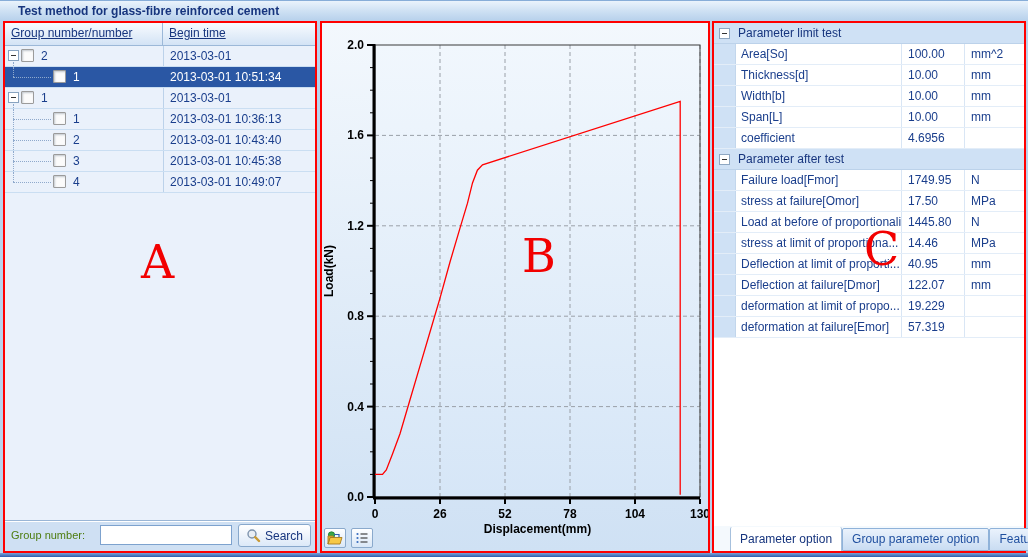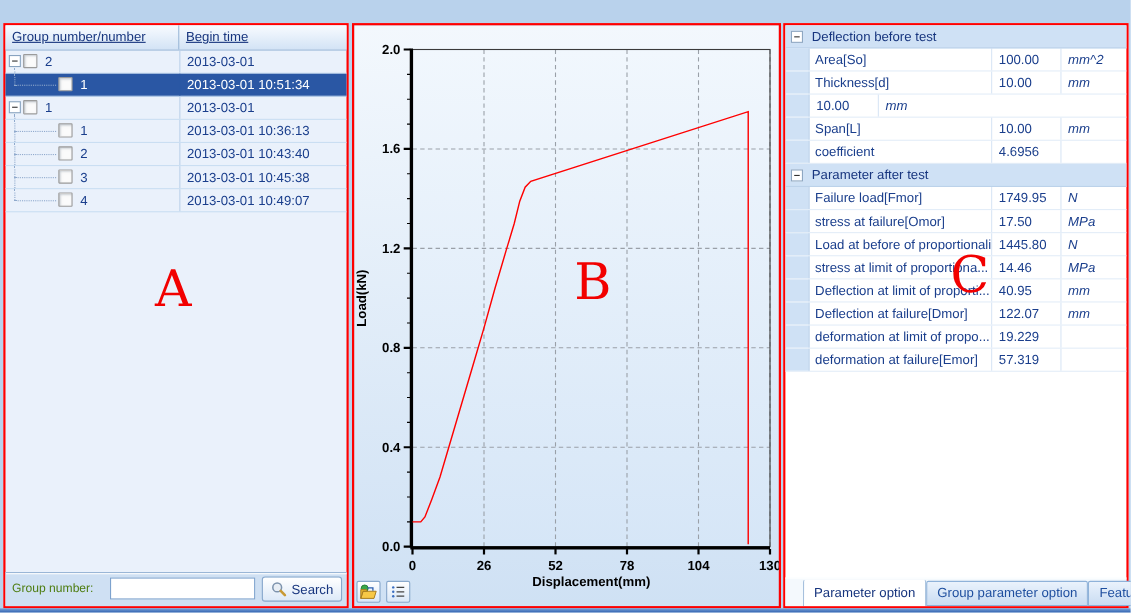--- a/index.html
+++ b/index.html
@@ -72,21 +72,21 @@
   .tool-btn{width:22px;height:20px;background:linear-gradient(180deg,#ffffff,#d9e7f7);
     border:1px solid #8aa9cc;border-radius:2px;padding:0;display:flex;align-items:center;justify-content:center;cursor:pointer;}
 
   
   .param-table{position:absolute;left:0;top:0;right:0;}
   .prow{display:flex;height:21px;border-bottom:1px solid #e3edf8;font-size:12px;color:#1a3e8c;box-sizing:border-box;}
   .pgutter{width:22px;background:#cfe1f5;border-right:1px solid #c2d6ec;box-sizing:border-box;position:relative;}
   .pname{width:166px;padding-left:5px;line-height:20px;border-right:1px solid #d9e6f5;
     overflow:hidden;white-space:nowrap;box-sizing:border-box;}
   .pvalue{width:63px;padding-left:6px;line-height:20px;border-right:1px solid #d9e6f5;box-sizing:border-box;}
-  .punit{flex:1;padding-left:6px;line-height:20px;font-style:italic;}
+  .punit{flex:1;padding-left:6px;line-height:20px;}
   .pgroup{background:#cfe1f5;border-bottom:1px solid #bcd2ea;position:relative;}
   .pminus{position:absolute;left:5px;top:5px;width:11px;height:11px;background:#ffffff;
     border:1px solid #8ea7c2;box-sizing:border-box;}
   .pminus::after{content:"";position:absolute;left:2px;top:4px;width:5px;height:1px;background:#333;}
   .pgtitle{padding-left:24px;line-height:21px;color:#17357e;}
 
   .tabbar{position:absolute;left:0;right:0;bottom:0;height:25px;display:flex;align-items:flex-end;
     background:#f4f9fd;border-top:1px solid #ffffff;}
   .tab{height:21px;line-height:21px;padding:0 9px;font-size:12px;color:#1f4f9f;white-space:nowrap;
     background:linear-gradient(180deg,#eaf2fc 0%,#c9dcf2 100%);
@@ -95,20 +95,23 @@
     border:1px solid #a6c0dd;border-top:none;border-bottom:none;margin-left:16px;}
 
   .bottom-edge{position:absolute;left:0;right:0;bottom:0;height:4px;
     background:linear-gradient(180deg,#7aa4d9,#2f5fae);}
 </style>
 </head>
 <body>
 
 <div class="app">
 
+  <div class="titlebar">
+    <span>Test method for glass-fibre reinforced cement</span>
+  </div>
 
   <div class="panel panel-a">
     <div class="tree-header">
       <div class="th col-group">Group number/number</div>
       <div class="th col-time">Begin time</div>
     </div>
     <div class="tree-body">
 
       <div class="trow lvl0">
         <span class="expander"></span>
@@ -270,37 +273,38 @@
         </svg>
       </button>
     </div>
   </div>
 
   <div class="panel panel-c">
     <div class="param-table">
 
       <div class="prow pgroup">
         <span class="pminus"></span>
-        <span class="pgtitle">Deflection before test</span>
+        <span class="pgtitle">Parameter limit test</span>
       </div>
 
       <div class="prow">
         <span class="pgutter"></span>
         <span class="pname">Area[So]</span>
         <span class="pvalue">100.00</span>
         <span class="punit">mm^2</span>
       </div>
       <div class="prow">
         <span class="pgutter"></span>
         <span class="pname">Thickness[d]</span>
         <span class="pvalue">10.00</span>
         <span class="punit">mm</span>
       </div>
       <div class="prow">
         <span class="pgutter"></span>
+        <span class="pname">Width[b]</span>
         <span class="pvalue">10.00</span>
         <span class="punit">mm</span>
       </div>
       <div class="prow">
         <span class="pgutter"></span>
         <span class="pname">Span[L]</span>
         <span class="pvalue">10.00</span>
         <span class="punit">mm</span>
       </div>
       <div class="prow">

